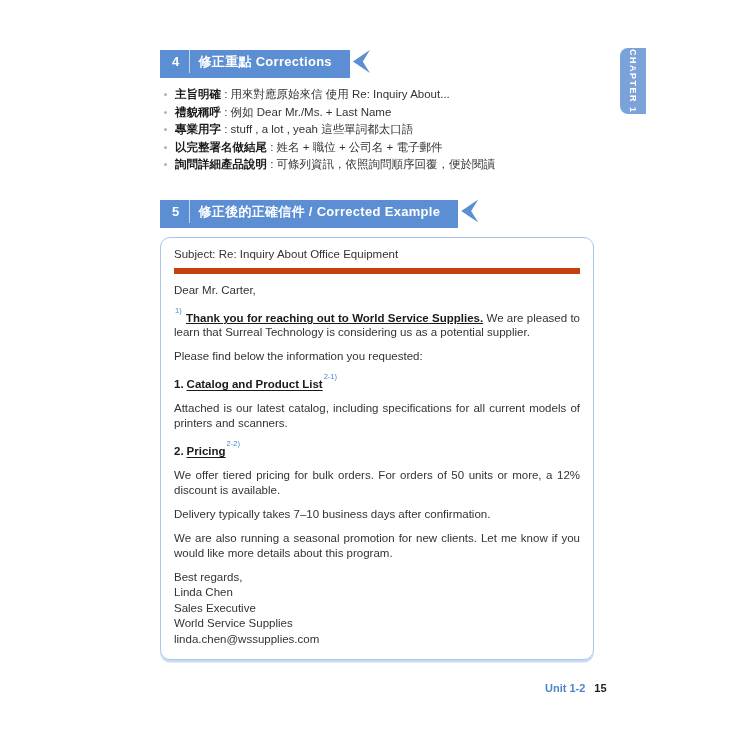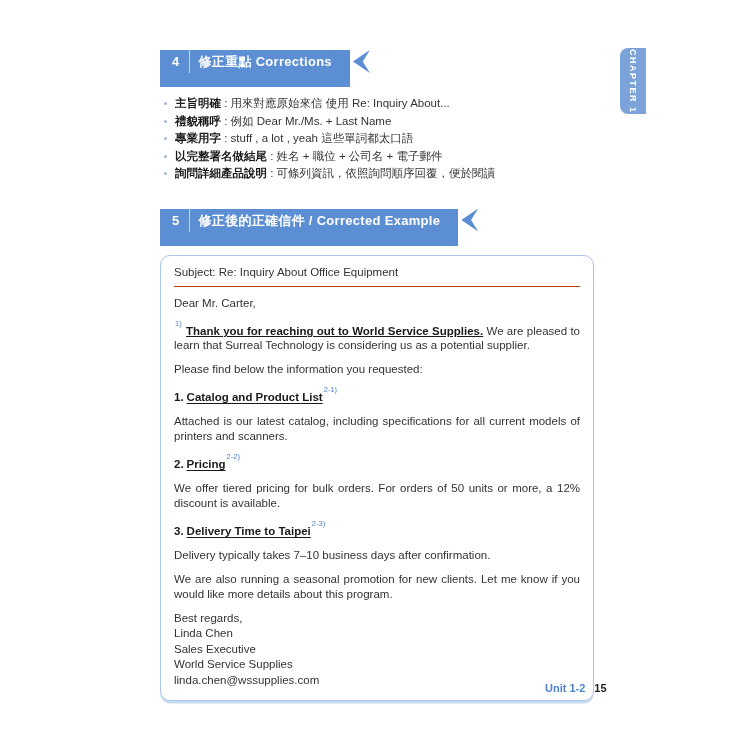--- a/index.html
+++ b/index.html
@@ -6,21 +6,21 @@
   body{
     width:750px;height:750px;position:relative;background:#ffffff;
     font-family:"Liberation Sans","DejaVu Sans",sans-serif;
     -webkit-font-smoothing:antialiased;color:#333;
   }
   .content{position:absolute;left:160px;top:50px;width:440px;}
 
   
   .banner{
     position:relative;display:inline-block;background:#5b8ed3;color:#fff;
-    height:37px;line-height:23px;padding:0 18px 0 12px;font-weight:bold;
+    height:28px;line-height:23px;padding:0 18px 0 12px;font-weight:bold;
     font-size:13px;letter-spacing:.3px;white-space:nowrap;
   }
   .banner::after{
     content:"";position:absolute;right:-20px;top:0;width:17px;height:23px;
     background:#5b8ed3;
     clip-path:polygon(100% 0,0 50%,100% 100%,58% 50%);
   }
   .banner .b-num{display:inline-block;padding-right:9px;}
   .banner .b-title{display:inline-block;border-left:1.5px solid rgba(255,255,255,.65);padding-left:9px;}
 
@@ -40,21 +40,21 @@
   
   .email-box{
     margin-top:9px;width:406px;
     border:1.5px solid #a9c5e9;border-radius:10px;
     box-shadow:0 2.5px 0 #c8dbf2;
     padding:9px 13px 12px 13px;
     font-size:11.5px;line-height:15px;color:#333;
   }
   .email-box p{margin:9px 0;text-align:justify;}
   .subject{
-    padding-bottom:6px;margin-bottom:2px;border-bottom:1px solid #c2410c;
+    padding-bottom:6px;margin-bottom:2px;border-bottom:6px solid #c2410c;
   }
   sup.note{
     font-size:7.5px;color:#4d84cc;position:relative;top:-4px;margin:0 1px;
     font-weight:normal;letter-spacing:0;
   }
   .bu{font-weight:bold;color:#1a1a1a;text-decoration:underline;text-underline-offset:2px;}
   .item-h .num{font-weight:bold;color:#1a1a1a;margin-right:3px;}
   .sig{margin-top:9px;}
   .sig div{line-height:15.5px;}
 
@@ -109,21 +109,20 @@
     <p><sup class="note">1)</sup> <span class="bu">Thank you for reaching out to World Service Supplies.</span><span> We are pleased to learn that Surreal Technology is considering us as a potential supplier.</span></p>
 
     <p>Please find below the information you requested:</p>
 
     <p class="item-h"><span class="num">1.</span><span class="bu">Catalog and Product List</span><sup class="note">2-1)</sup></p>
     <p>Attached is our latest catalog, including specifications for all current models of printers and scanners.</p>
 
     <p class="item-h"><span class="num">2.</span><span class="bu">Pricing</span><sup class="note">2-2)</sup></p>
     <p>We offer tiered pricing for bulk orders. For orders of 50 units or more, a 12% discount is available.</p>
 
-    <p class="item-h"><span class="num">3.</span><span class="bu">Delivery Time to Taipei</span><sup class="note">2-3)</sup></p>
     <p>Delivery typically takes 7–10 business days after confirmation.</p>
 
     <p>We are also running a seasonal promotion for new clients. Let me know if you would like more details about this program.</p>
 
 
     <div class="sig">
       <div>Best regards,</div>
       <div>Linda Chen</div>
       <div>Sales Executive</div>
       <div>World Service Supplies</div>

